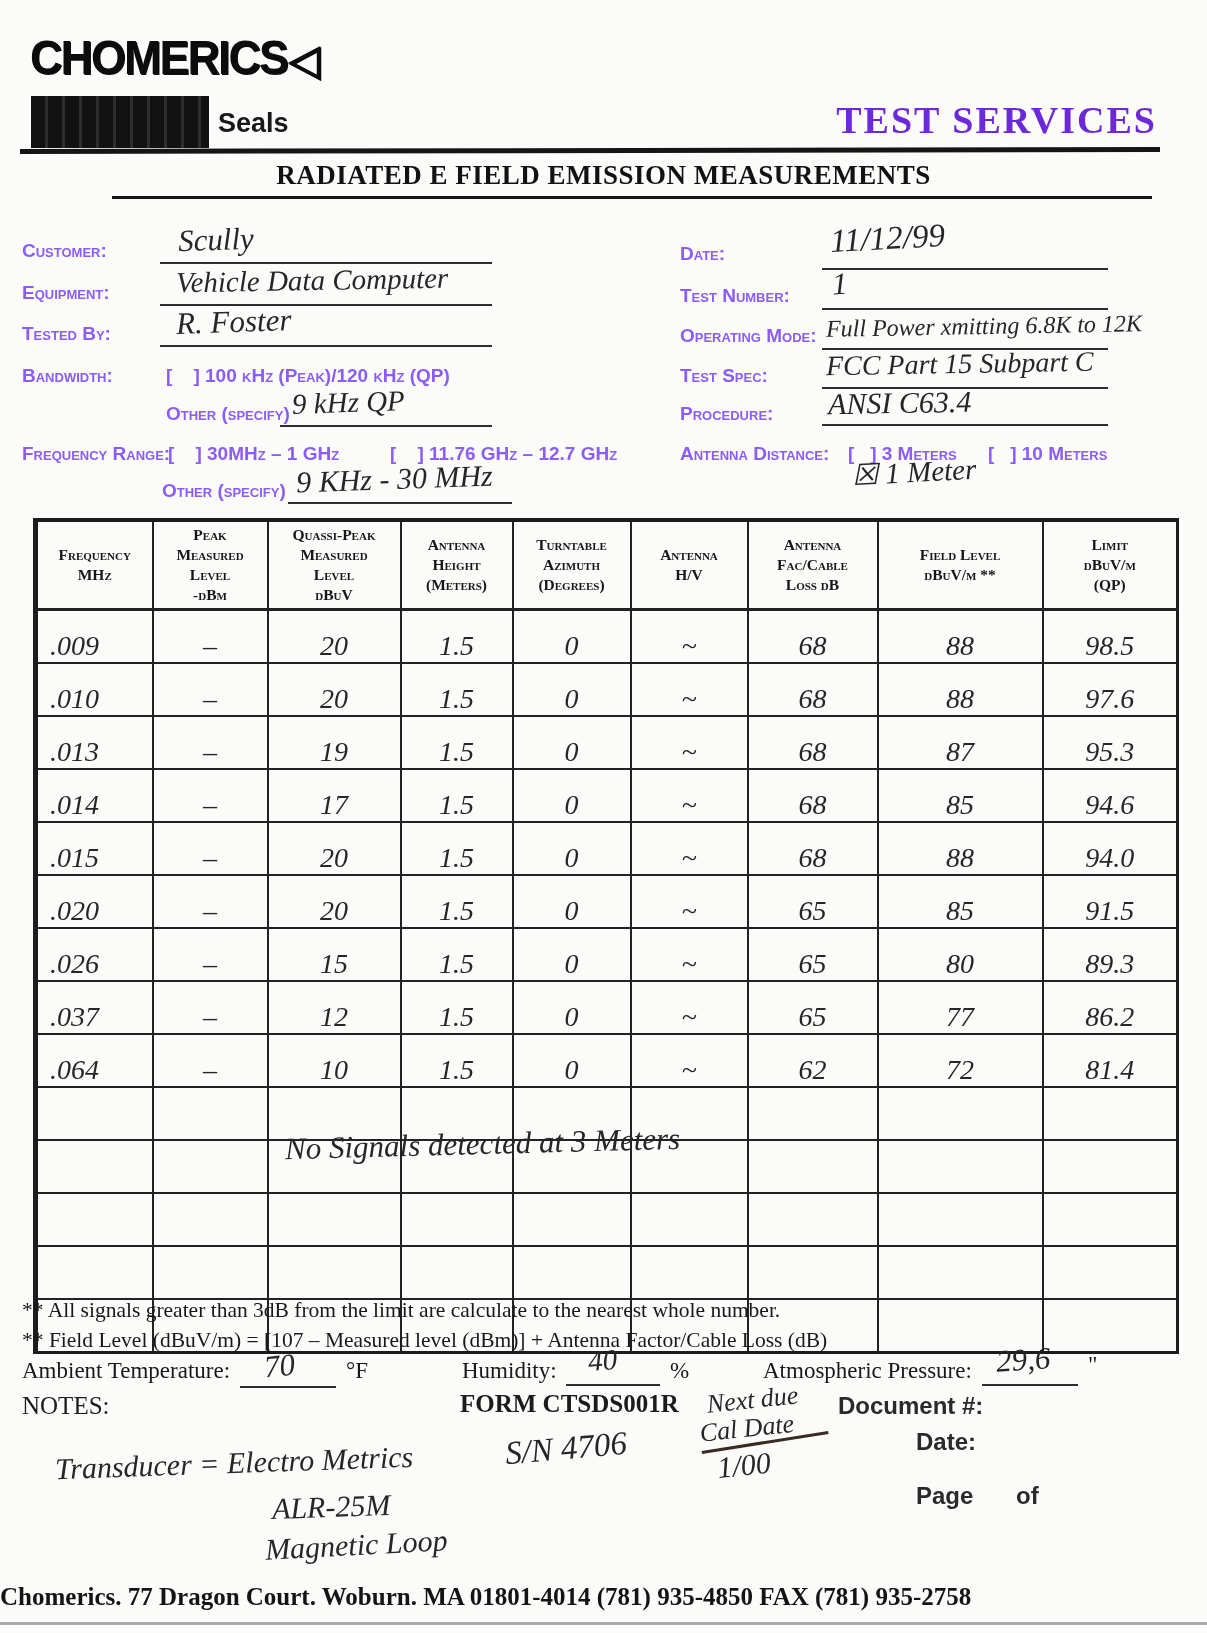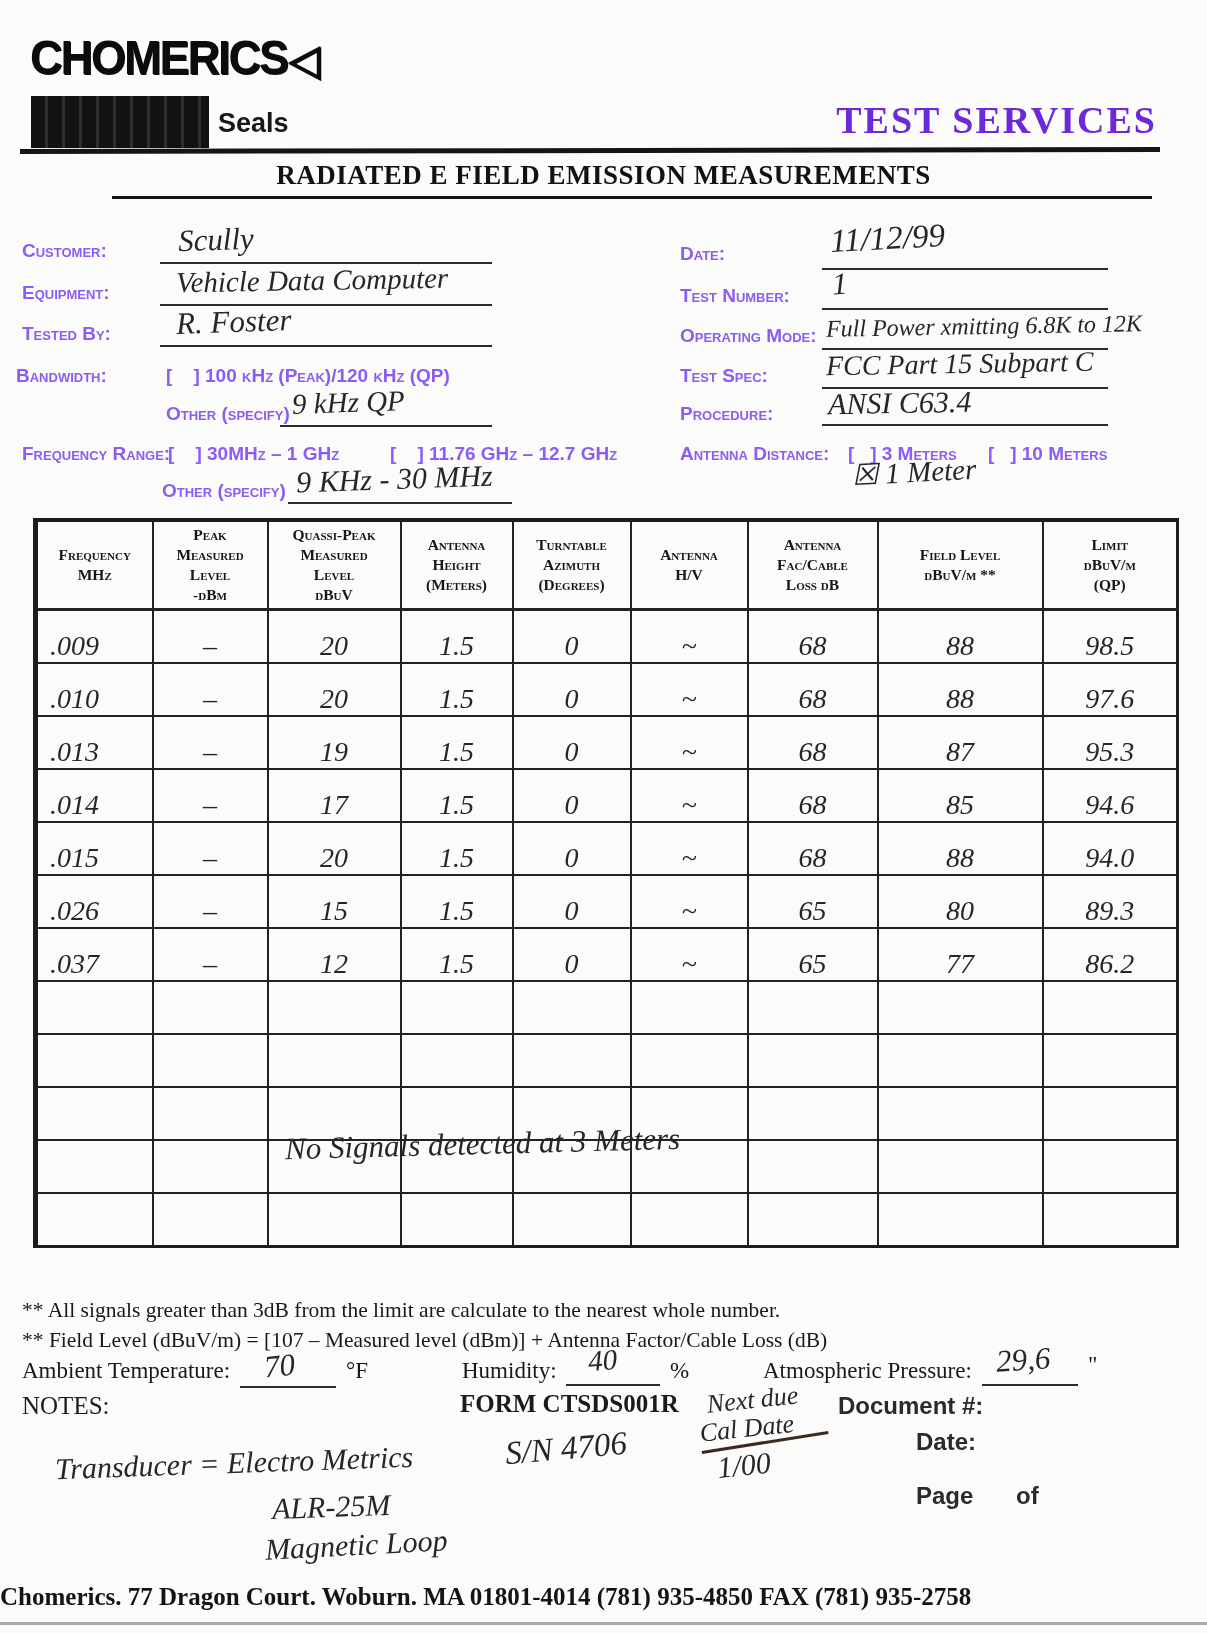--- a/index.html
+++ b/index.html
@@ -82,21 +82,21 @@
   <div class="abs hw" style="left:178px;top:224px;font-size:31px;transform:rotate(-2deg);">Scully</div>
 
   <div class="abs label" style="left:22px;top:282px;">Equipment:</div>
   <div class="abs uline" style="left:160px;top:278px;width:332px;height:26px;"></div>
   <div class="abs hw" style="left:176px;top:266px;font-size:29px;transform:rotate(-1deg);">Vehicle Data Computer</div>
 
   <div class="abs label" style="left:22px;top:323px;">Tested By:</div>
   <div class="abs uline" style="left:160px;top:319px;width:332px;height:26px;"></div>
   <div class="abs hw" style="left:176px;top:306px;font-size:31px;transform:rotate(-2deg);">R. Foster</div>
 
-  <div class="abs label" style="left:16px;top:365px;text-align:right;">Bandwidth:</div>
+  <div class="abs label" style="left:22px;top:365px;text-align:right;">Bandwidth:</div>
   <div class="abs label" style="left:166px;top:365px;">[&nbsp;&nbsp;&nbsp;&nbsp;] 100 kHz (Peak)/120 kHz (QP)</div>
 
   <div class="abs label" style="left:166px;top:403px;">Other (specify)</div>
   <div class="abs uline" style="left:280px;top:399px;width:212px;height:26px;"></div>
   <div class="abs hw" style="left:292px;top:388px;font-size:29px;transform:rotate(-2deg);">9 kHz QP</div>
 
   <div class="abs label" style="left:22px;top:443px;">Frequency Range:</div>
   <div class="abs label" style="left:168px;top:443px;">[&nbsp;&nbsp;&nbsp;&nbsp;] 30MHz – 1 GHz</div>
   <div class="abs label" style="left:390px;top:443px;">[&nbsp;&nbsp;&nbsp;&nbsp;] 11.76 GHz – 12.7 GHz</div>
 
@@ -221,40 +221,62 @@
           <td class="hw c1">–</td>
           <td class="hw c2">20</td>
           <td class="hw c3">1.5</td>
           <td class="hw c4">0</td>
           <td class="hw c5">~</td>
           <td class="hw c6">68</td>
           <td class="hw c7">88</td>
           <td class="hw c8">94.0</td>
         </tr>
         <tr>
+          <td class="hw c0">.020</td>
+          <td class="hw c1">–</td>
+          <td class="hw c2">20</td>
+          <td class="hw c3">1.5</td>
+          <td class="hw c4">0</td>
+          <td class="hw c5">~</td>
+          <td class="hw c6">65</td>
+          <td class="hw c7">85</td>
+          <td class="hw c8">91.5</td>
+        </tr>
+        <tr>
           <td class="hw c0">.026</td>
           <td class="hw c1">–</td>
           <td class="hw c2">15</td>
           <td class="hw c3">1.5</td>
           <td class="hw c4">0</td>
           <td class="hw c5">~</td>
           <td class="hw c6">65</td>
           <td class="hw c7">80</td>
           <td class="hw c8">89.3</td>
         </tr>
         <tr>
           <td class="hw c0">.037</td>
           <td class="hw c1">–</td>
           <td class="hw c2">12</td>
           <td class="hw c3">1.5</td>
           <td class="hw c4">0</td>
           <td class="hw c5">~</td>
           <td class="hw c6">65</td>
           <td class="hw c7">77</td>
           <td class="hw c8">86.2</td>
+        </tr>
+        <tr>
+          <td class="hw c0">.064</td>
+          <td class="hw c1">–</td>
+          <td class="hw c2">10</td>
+          <td class="hw c3">1.5</td>
+          <td class="hw c4">0</td>
+          <td class="hw c5">~</td>
+          <td class="hw c6">62</td>
+          <td class="hw c7">72</td>
+          <td class="hw c8">81.4</td>
         </tr>
         <tr>
           <td class="c0">&nbsp;</td>
           <td class="c1">&nbsp;</td>
           <td class="c2">&nbsp;</td>
           <td class="c3">&nbsp;</td>
           <td class="c4">&nbsp;</td>
           <td class="c5">&nbsp;</td>
           <td class="c6">&nbsp;</td>
           <td class="c7">&nbsp;</td>

